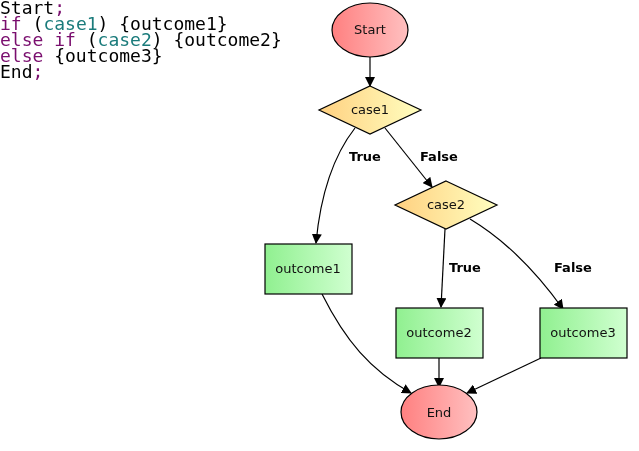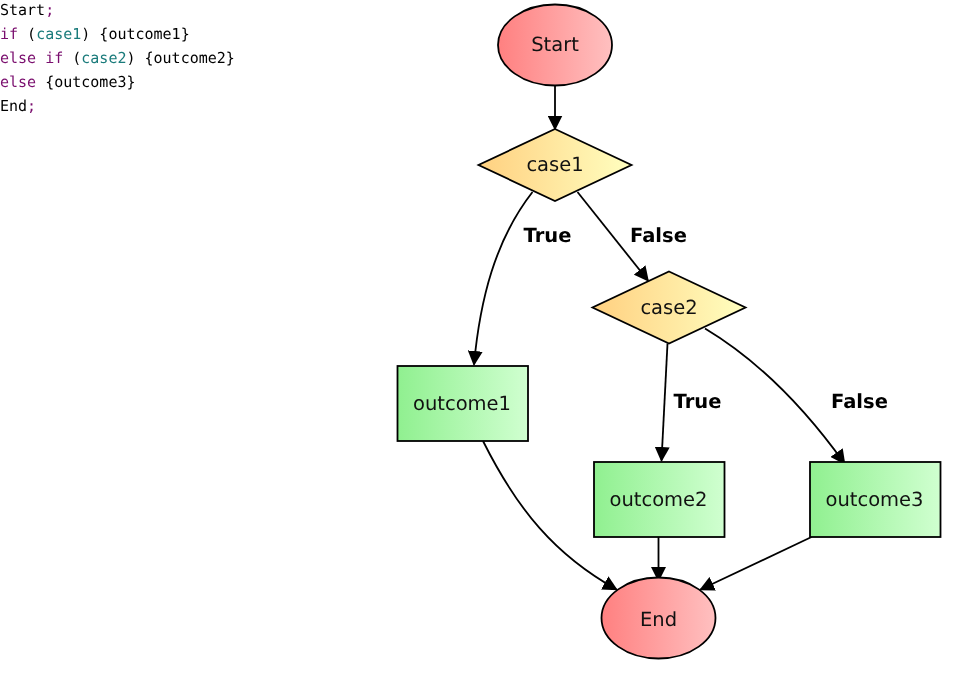--- a/index.html
+++ b/index.html
@@ -1,20 +1,20 @@
 <!DOCTYPE html>
 <html><head>
 <meta charset="utf-8">
 <style>
   html, body { margin: 0; padding: 0; background: #ffffff; }
   body { width: 639px; height: 451px; position: relative; overflow: hidden; }
   #code {
     position: absolute; left: 0; top: 0;
     font-family: "DejaVu Sans Mono", monospace;
-    font-size: 10px; line-height: 16px;
+    font-size: 18px; line-height: 16px;
     color: #000; white-space: pre; margin: 0;
   }
   .kw { color: #7a0e6e; }
   .id { color: #1a7b7b; }
   .pn { color: #7a0e6e; }
   #diagram { position: absolute; left: 0; top: 0; }
   .node-label { font-family: "DejaVu Sans", sans-serif; font-size: 13px; fill: #111; }
   .edge-label { font-family: "DejaVu Sans", sans-serif; font-size: 13px; font-weight: bold; fill: #000; }
   .edge { fill: none; stroke: #000; stroke-width: 1.2; }
 </style>

